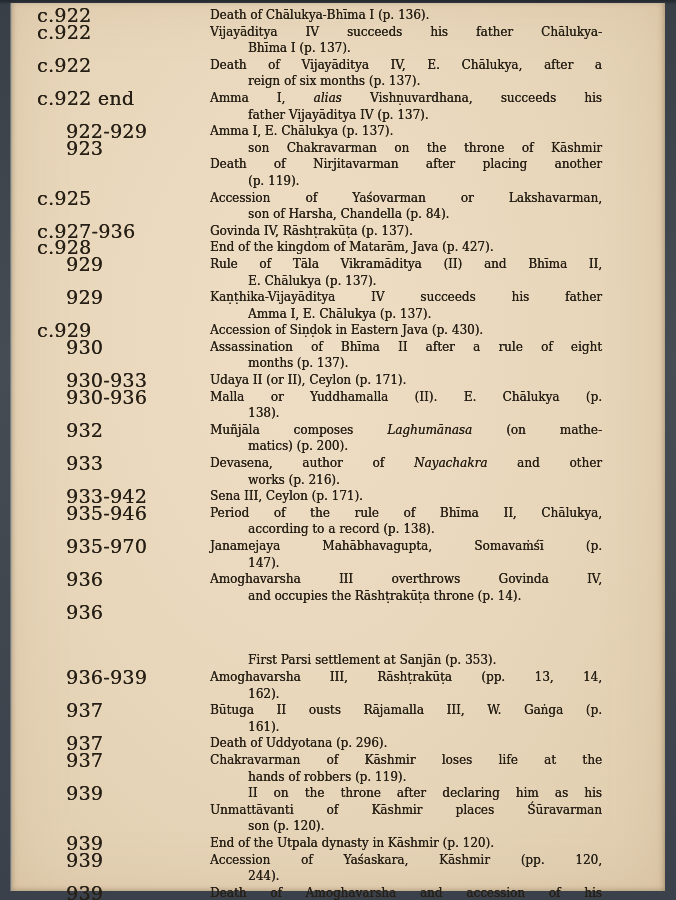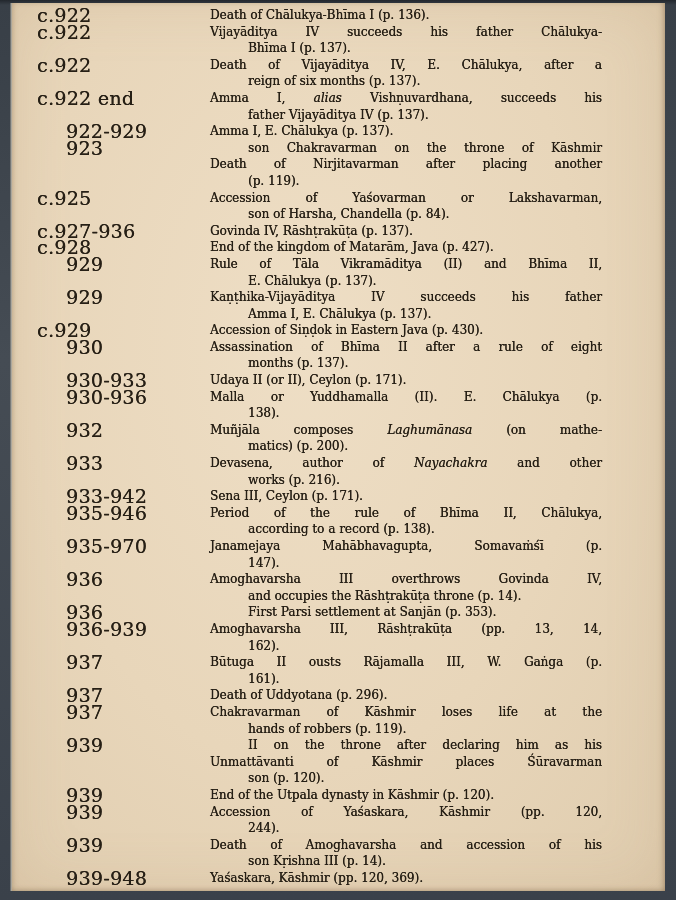--- a/index.html
+++ b/index.html
@@ -24,21 +24,21 @@
   .date{
     width:198px;box-sizing:border-box;padding-left:25px;flex:0 0 198px;
     font-size:19px;line-height:16.6px;white-space:nowrap;letter-spacing:.3px;
     text-shadow:.25px 0 0 currentColor;
   }
   .date.plain{padding-left:54px;}
   .event{width:392px;flex:0 0 392px;font-size:12px;line-height:16.6px;}
   .line{text-shadow:.25px 0 0 currentColor;white-space:nowrap;}
   .line.just{text-align:justify;text-align-last:justify;white-space:normal;}
   .line.cont{margin-left:38px;}
-  .line.ind{margin-left:38px;}
+  .line.ind{margin-left:38px;margin-top:48px;}
   .it{font-style:italic;}
 </style>
 </head>
 <body>
 
 <div class="paper">
   <div class="rows" id="rows">
   <div class="row">
     <div class="date">c.922</div>
     <div class="event">

